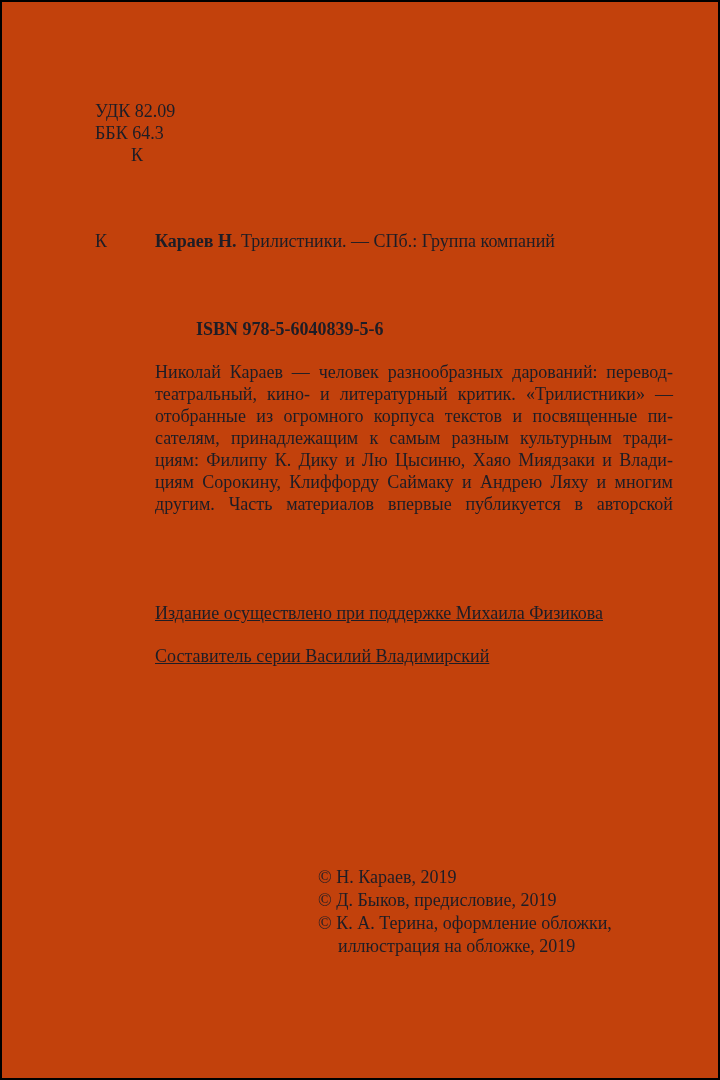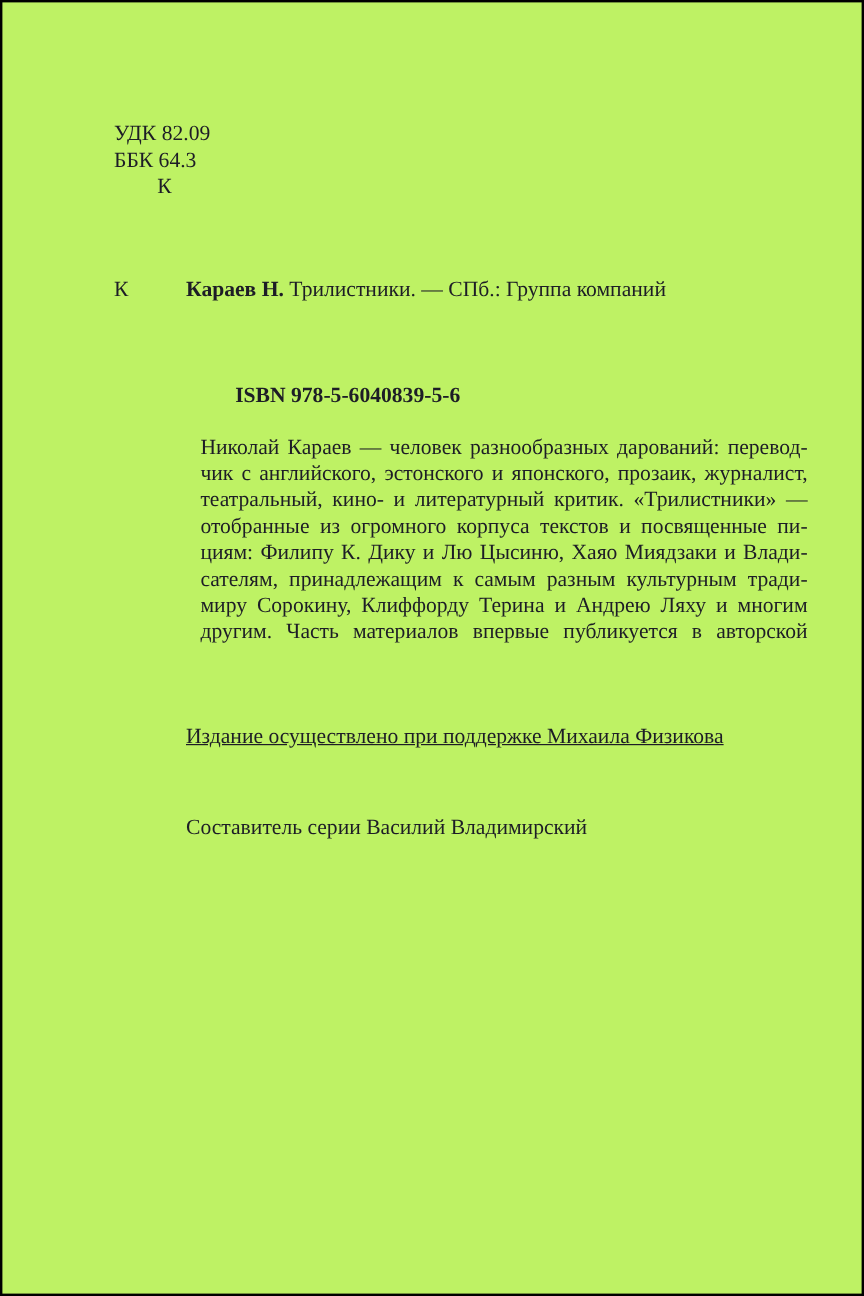--- a/index.html
+++ b/index.html
@@ -5,45 +5,45 @@
   html, body {
     margin: 0;
     padding: 0;
     background: #ffffff;
   }
   .page {
     position: relative;
     width: 720px;
     height: 1080px;
     box-sizing: border-box;
-    background: #bef264;
+    background: #c2410c;
     border: 2px solid #000000;
     font-family: "Liberation Serif", "DejaVu Serif", serif;
     font-size: 18px;
     line-height: 22px;
     color: #1d1d26;
     overflow: hidden;
   }
   .blk { position: absolute; }
 
   .idx { left: 93px; top: 98px; }
   .idx .cipher-ind { padding-left: 36px; }
 
   .card-cipher { left: 93px; top: 228px; }
 
   .card { left: 153px; top: 228px; width: 400px; }
 
   .isbn { left: 153px; top: 316px; font-weight: bold; margin-left: 41px; }
 
   .annot { left: 153px; top: 359px; width: 518px; }
-  .annot .jl { text-align: justify; text-align-last: justify; margin-left: 12px; }
+  .annot .jl { text-align: justify; text-align-last: justify; }
   .annot .jl.last { text-align-last: left; }
 
   .support { left: 153px; top: 600px; text-decoration: underline; }
-  .compiler { left: 153px; top: 676px; }
+  .compiler { left: 153px; top: 643px; text-decoration: underline; }
 
   .copy { left: 316px; top: 864px; width: 348px; line-height: 23px; }
   .copy .centry { padding-left: 20px; text-indent: -20px; }
 
   b { font-weight: bold; }
 </style>
 </head>
 <body>
 
 <div class="page">
@@ -57,27 +57,31 @@
   <div class="blk card-cipher">К</div>
 
   <div class="blk card">
     <div><b>Караев Н.</b><span> Трилистники. — СПб.: Группа компаний</span></div>
   </div>
 
   <div class="blk isbn">ISBN 978-5-6040839-5-6</div>
 
   <div class="blk annot">
     <div class="jl">Николай Караев — человек разнообразных дарований: перевод-</div>
-    <div class="jl">чик с английского, эстонского и японского, прозаик, журналист,</div>
     <div class="jl">театральный, кино- и литературный критик. «Трилистники» —</div>
     <div class="jl">отобранные из огромного корпуса текстов и посвященные пи-</div>
+    <div class="jl">сателям, принадлежащим к самым разным культурным тради-</div>
     <div class="jl">циям: Филипу К. Дику и Лю Цысиню, Хаяо Миядзаки и Влади-</div>
-    <div class="jl">сателям, принадлежащим к самым разным культурным тради-</div>
-    <div class="jl">миру Сорокину, Клиффорду Терина и Андрею Ляху и многим</div>
+    <div class="jl">циям Сорокину, Клиффорду Саймаку и Андрею Ляху и многим</div>
     <div class="jl">другим. Часть материалов впервые публикуется в авторской</div>
   </div>
 
   <div class="blk support">Издание осуществлено при поддержке Михаила Физикова</div>
 
   <div class="blk compiler">Составитель серии Василий Владимирский</div>
 
+  <div class="blk copy">
+    <div class="centry"><span>©</span> <span>Н. Караев, 2019</span></div>
+    <div class="centry"><span>©</span> <span>Д. Быков, предисловие, 2019</span></div>
+    <div class="centry"><span>©</span> <span>К. А. Терина, оформление обложки, иллюстрация на обложке, 2019</span></div>
+  </div>
 
 </div>
 
 </body></html>

